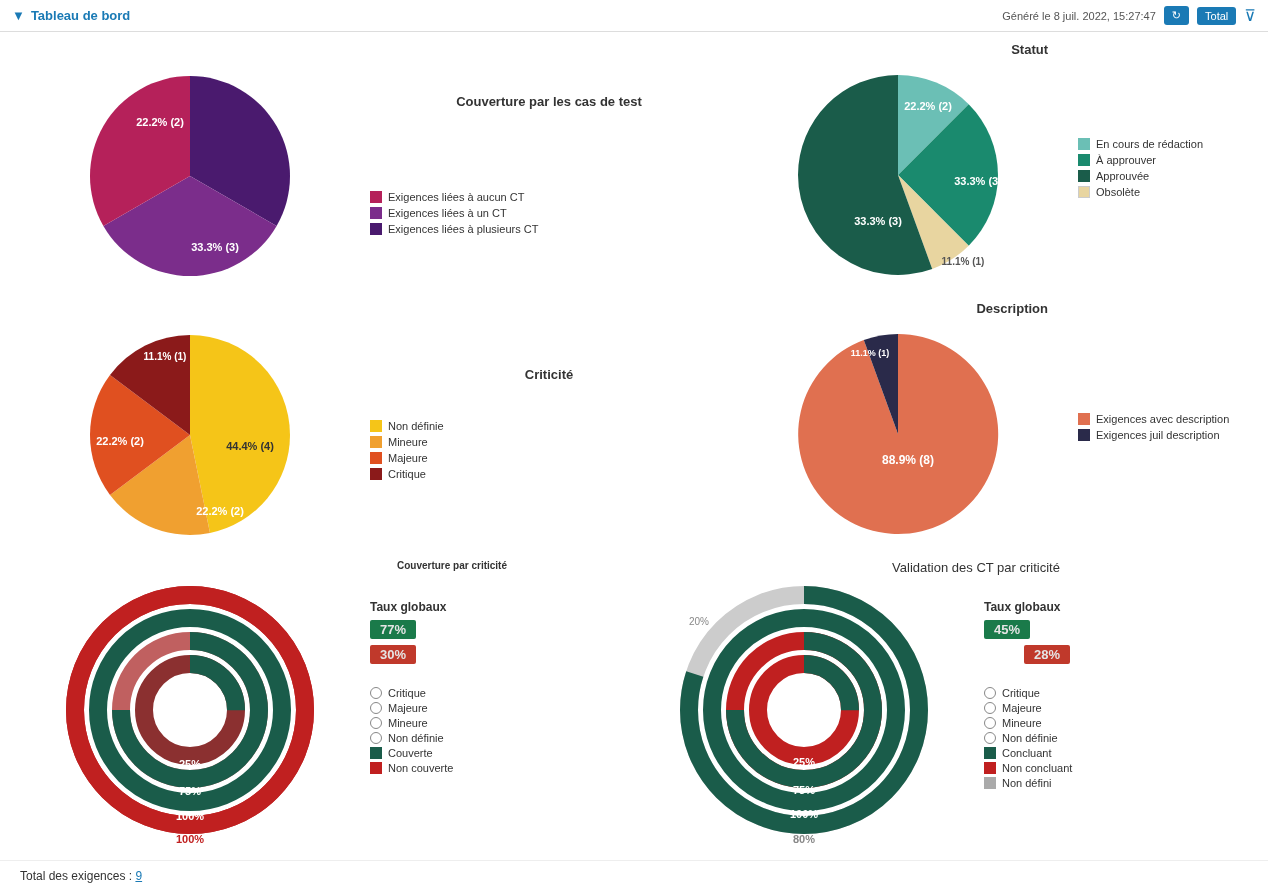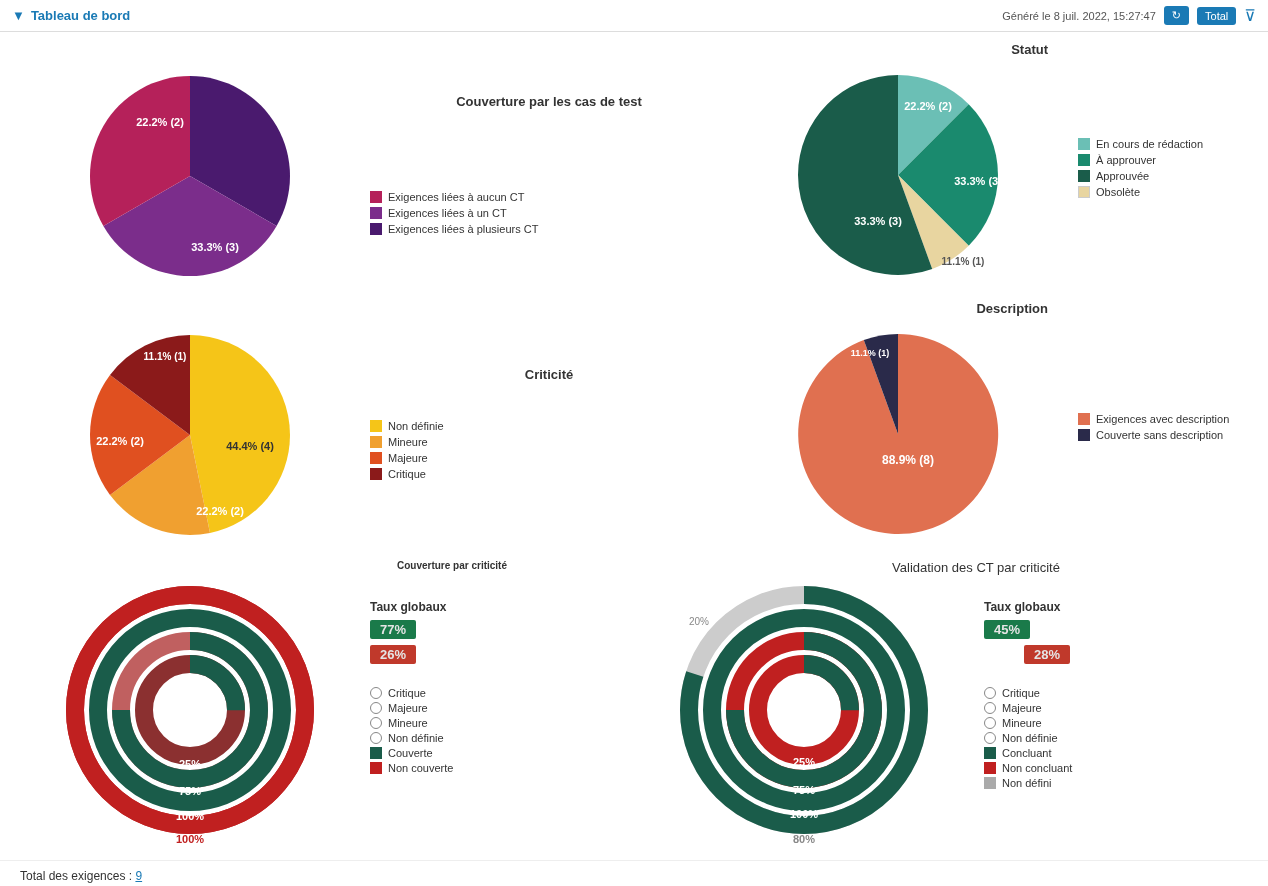--- a/index.html
+++ b/index.html
@@ -183,21 +183,21 @@
     </div>
 
     <div style="flex:0 0 180px; display:flex; flex-direction:column; justify-content:center; padding-left:10px;">
       <div class="legend">
         <div class="legend-item">
             <div class="legend-dot" style="background:#e07050;"></div>
             <span>Exigences avec description</span>
           </div>
         <div class="legend-item">
             <div class="legend-dot" style="background:#2a2a4a;"></div>
-            <span>Couverte sans description</span>
+            <span>Exigences juil description</span>
           </div>
       </div>
     </div>
   </div>
 
   <div style="display:flex; margin-bottom:5px;">
     <div style="flex:0 0 340px;"></div>
     <div style="flex:1; text-align:center; font-weight:bold; font-size:10px;">Couverture par criticité</div>
     <div style="flex:0 0 340px;"></div>
     <div style="flex:1; text-align:center; font-weight:normal; font-size:13px;">Validation des CT par criticité</div>
@@ -226,21 +226,21 @@
         <circle cx="0" cy="0" r="46" fill="none" stroke="#1a5c4a" stroke-width="18" stroke-dasharray="72.3 216.8" transform="rotate(-90)"></circle>
         <text x="0" y="58" font-size="11" fill="white" font-weight="bold" text-anchor="middle">25%</text>
 
         <circle cx="0" cy="0" r="28" fill="white"></circle>
       </svg>
     </div>
 
     <div style="flex:1; display:flex; flex-direction:column; justify-content:flex-start; padding-left:10px; padding-top:20px;">
       <div style="font-weight:bold; font-size:12px; margin-bottom:6px;">Taux globaux</div>
       <div style="margin-bottom:3px;"><span class="taux-pct taux-green">77%</span></div>
-      <div style="margin-bottom:12px;"><span class="taux-pct taux-red">26%</span></div>
+      <div style="margin-bottom:12px;"><span class="taux-pct taux-red">30%</span></div>
       <div class="bottom-legend">
         <div class="bottom-legend-item">
             <div class="circle-legend"></div>
             <span>Critique</span>
           </div>
         <div class="bottom-legend-item">
             <div class="circle-legend"></div>
             <span>Majeure</span>
           </div>
         <div class="bottom-legend-item">

